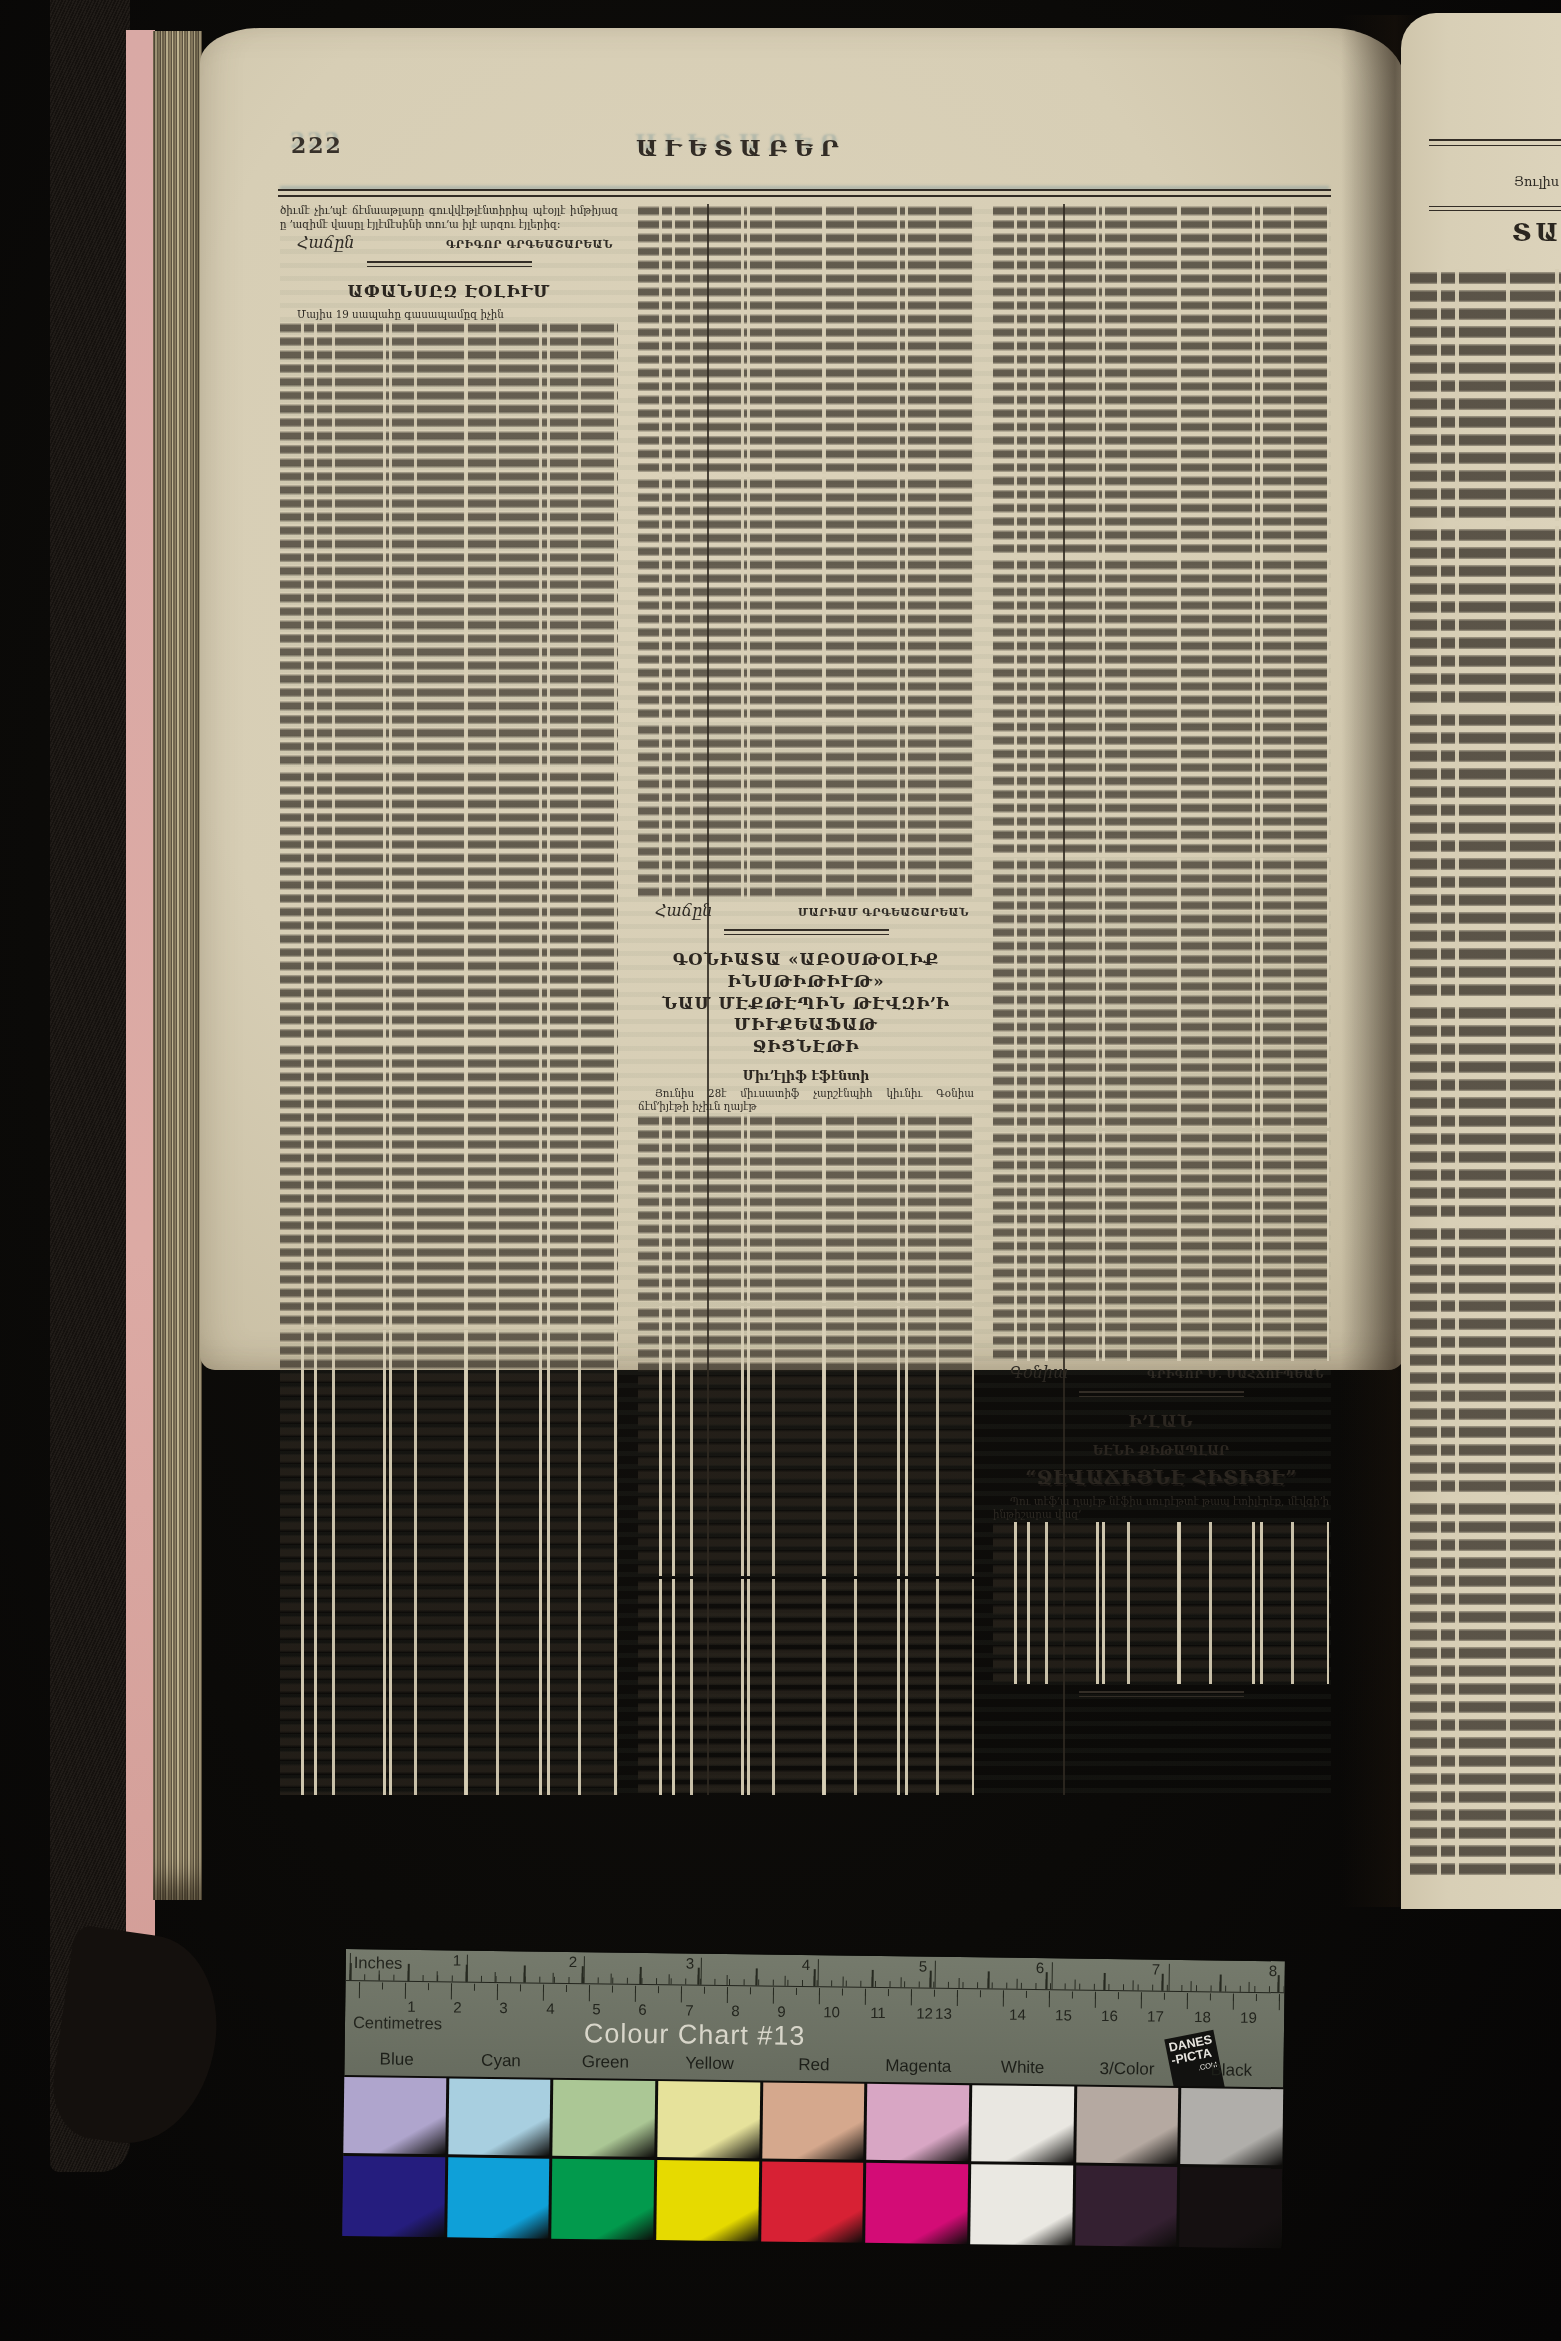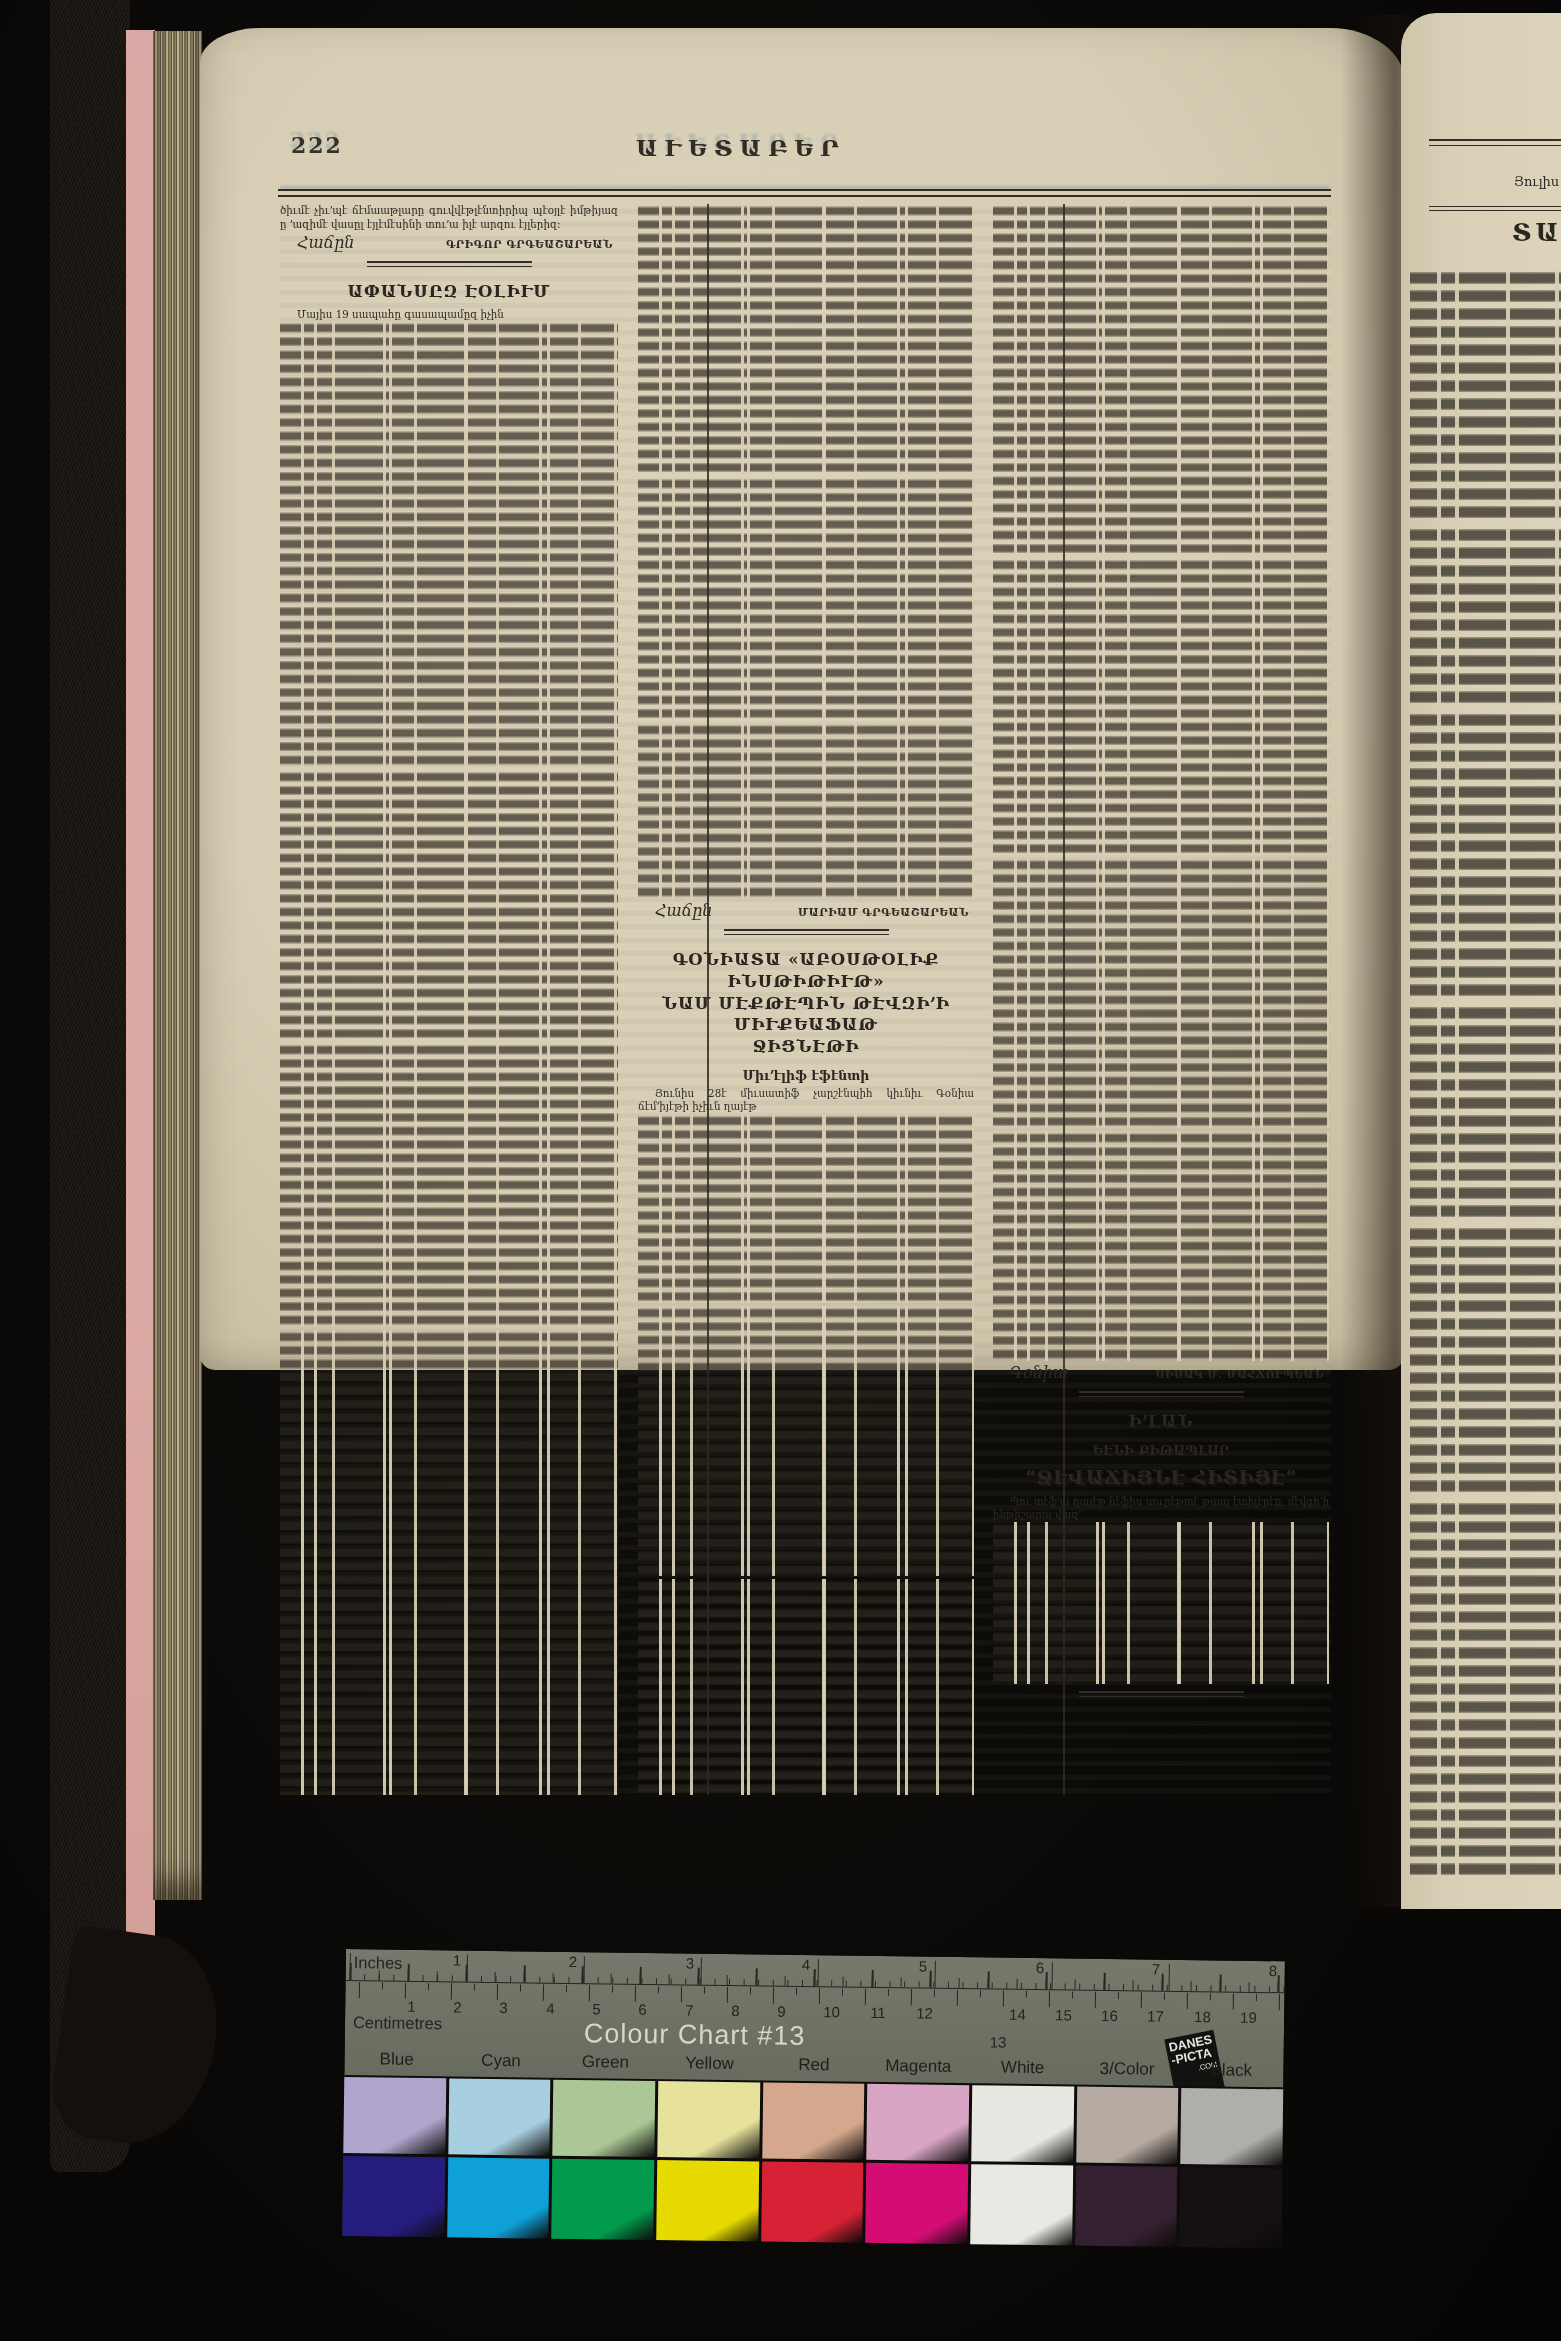--- a/index.html
+++ b/index.html
@@ -143,21 +143,21 @@
       <div class="col col2">
           <div class="fill" style="height: 351px; flex: 0 0 auto;"></div>
           <div class="gap" style="height: 3px;"></div>
           <div class="fill" style="height: 297px; flex: 0 0 auto;"></div>
           <div class="gap" style="height: 3px;"></div>
           <div class="fill" style="height: 270px; flex: 0 0 auto;"></div>
           <div class="gap" style="height: 3px;"></div>
           <div class="fill" style="height: 230px; flex: 0 0 auto;"></div>
           <div class="sigline">
             <span class="sig-place">Գօնիա</span>
-            <span class="sig-name">ՍԻՍԱԿ Մ. ՄԱՀՃՈՒՊԵԱՆ</span>
+            <span class="sig-name">ԳՐԻԳՈՐ Մ. ՄԱՀՃՈՒՊԵԱՆ</span>
           </div>
           <div class="divider"></div>
           <div class="art-heading">Ի՚ԼԱՆ</div>
           <div class="art-subhead">ԵԷՆԻ ՔԻԹԱՊԼԱՐ</div>
           <div class="ornate-title">“ՋԷՎԱՃԻՅՆԷ ՀԻՏԻՅԷ”</div>
           <div class="para indent" style="flex: 0 0 auto;">Պու տէֆ՚ա ղայէթ նէֆիս սուրէթտէ թապ էտիլէրէք, մէվգի՚ի ինթիշարա վազ՚</div>
           <div class="fill" style="height: 162px; flex: 0 0 auto;"></div>
           <div class="divider"></div>
         </div>
     </div>
@@ -204,21 +204,21 @@
         <span class="cm-num" style="left: 154px;">3</span>
         <span class="cm-num" style="left: 201px;">4</span>
         <span class="cm-num" style="left: 247px;">5</span>
         <span class="cm-num" style="left: 293px;">6</span>
         <span class="cm-num" style="left: 340px;">7</span>
         <span class="cm-num" style="left: 386px;">8</span>
         <span class="cm-num" style="left: 432px;">9</span>
         <span class="cm-num" style="left: 478px;">10</span>
         <span class="cm-num" style="left: 525px;">11</span>
         <span class="cm-num" style="left: 571px;">12</span>
-        <span class="cm-num" style="left: 645px; margin-top: 28px;">13</span>
+        <span class="cm-num" style="left: 590px;">13</span>
         <span class="cm-num" style="left: 664px;">14</span>
         <span class="cm-num" style="left: 710px;">15</span>
         <span class="cm-num" style="left: 756px;">16</span>
         <span class="cm-num" style="left: 802px;">17</span>
         <span class="cm-num" style="left: 849px;">18</span>
         <span class="cm-num" style="left: 895px;">19</span>
       </div>
     <span class="ruler-label-cm">Centimetres</span>
     <div class="chart-title">Colour Chart #13</div>
     <div class="brand-logo">

